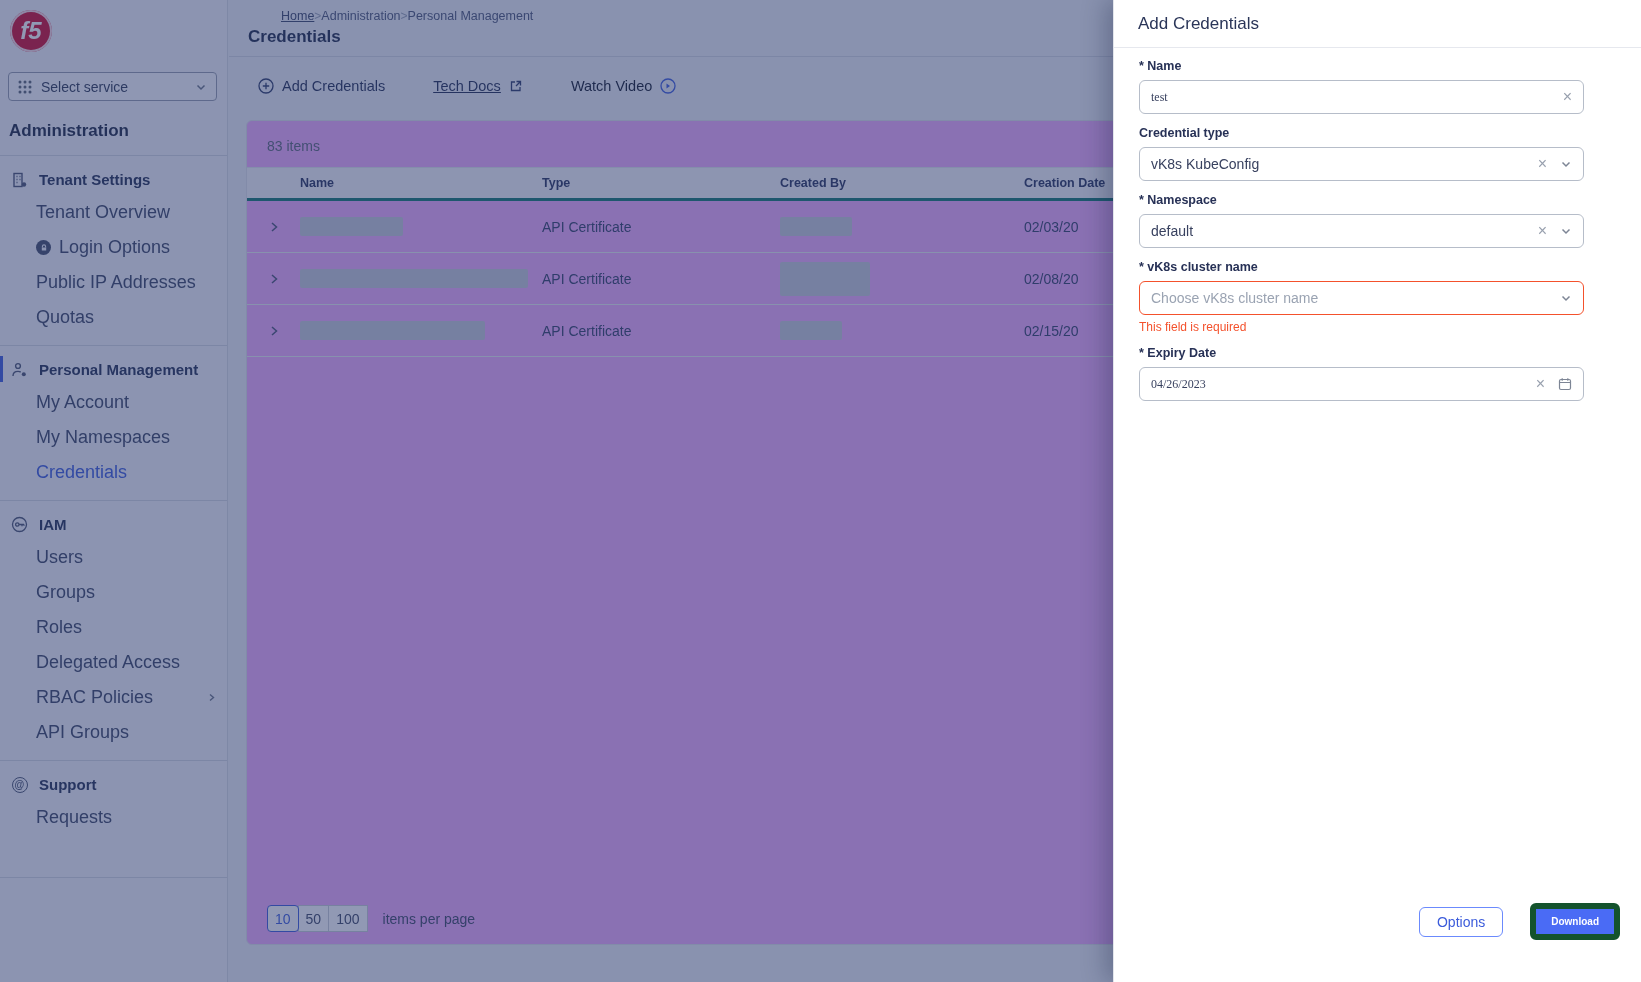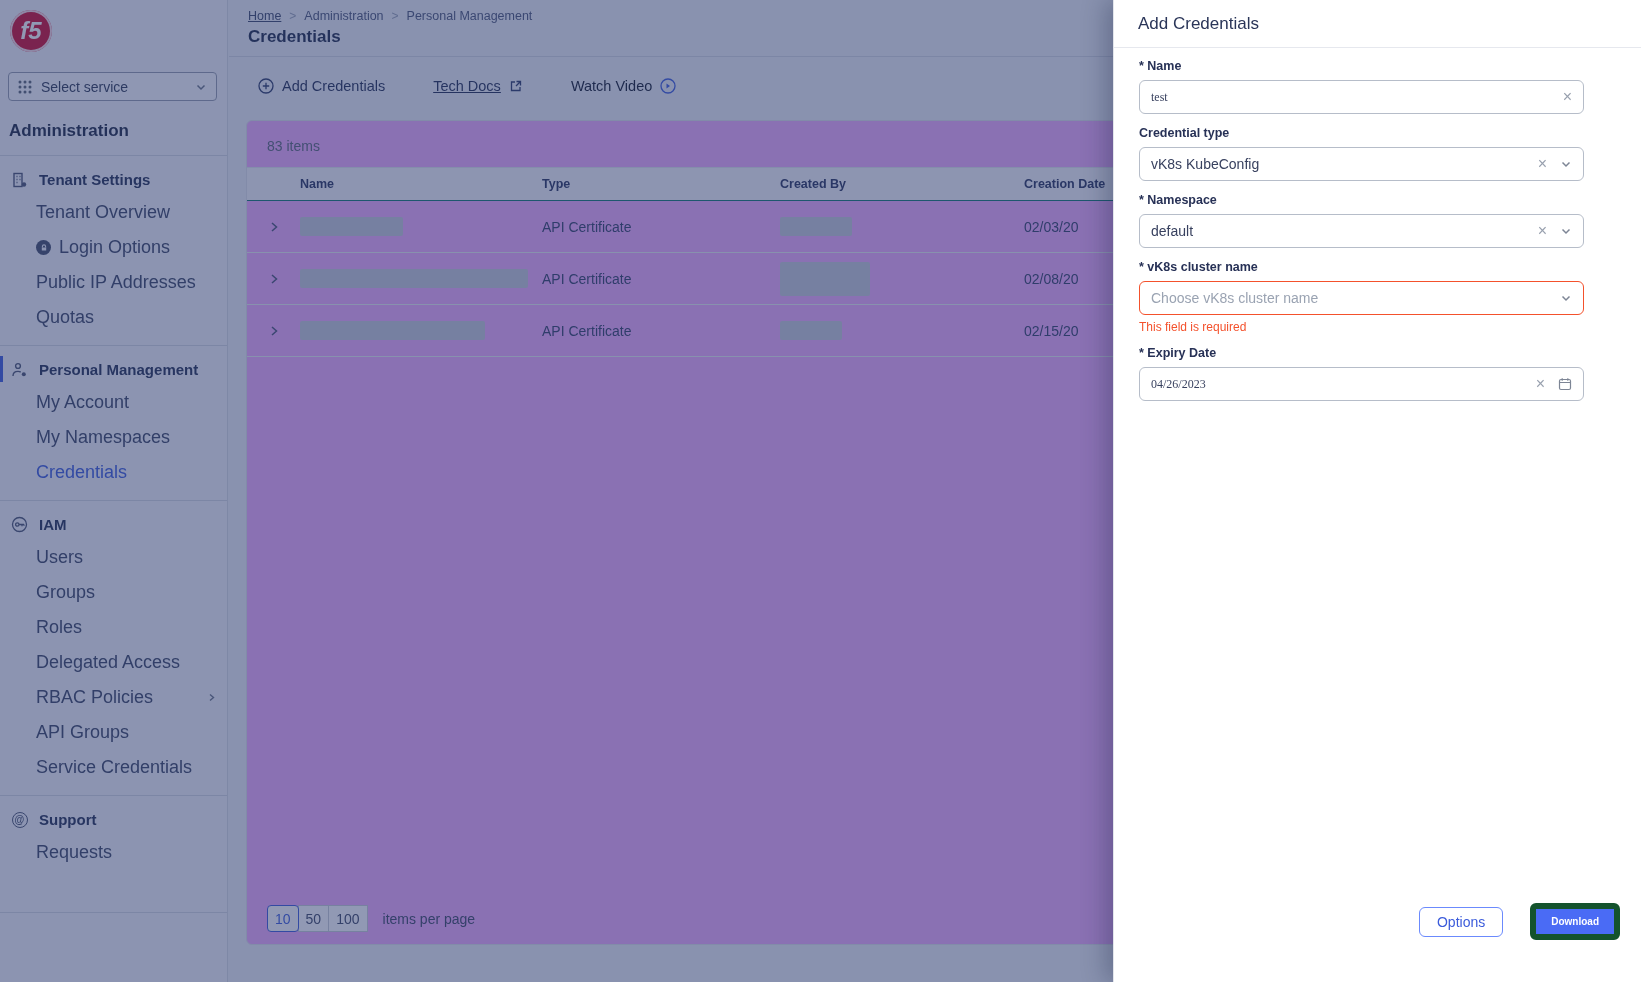--- a/index.html
+++ b/index.html
@@ -54,40 +54,40 @@
   .at-circle {
     width:16px; height:16px; border-radius:50%; border:1.5px solid #49536f;
     display:flex; align-items:center; justify-content:center;
     font-size:10px; color:#49536f; font-weight:bold;
   }
   .support-section { padding-bottom:42px; }
 
   
   .main { position:absolute; left:229px; top:0; right:0; height:100%; }
   .page-header { height:57px; border-bottom:1px solid #d3d7df; padding:9px 0 0 19px; }
-  .breadcrumb { display:flex; align-items:center; gap:8px; font-size:12.5px; color:#4a5576; }
+  .breadcrumb { display:flex; align-items:center; font-size:12.5px; color:#4a5576;margin-left:33px; }
   .breadcrumb .crumb-link { text-decoration:underline; cursor:pointer; color:#3a4668; }
   .breadcrumb .sep { color:#98a1b4; font-size:12px; }
   .page-title { margin-top:4px; font-size:17px; font-weight:bold; color:#1d2947; }
 
   .toolbar { display:flex; align-items:center; gap:48px; padding:21px 0 0 29px; }
   .tool-item { display:flex; align-items:center; gap:8px; font-size:14.5px; cursor:pointer; color:#1f2b50; }
   .tool-item .t-icon { display:flex; color:#2b3a66; }
   .tool-underline { text-decoration:underline; }
   .tool-blue { color:#0f172a; }
   .tool-blue .t-icon { color:#3b5bdb; }
 
   .table-card {
     position:absolute; left:17px; top:120px; width:1210px; height:825px;
     background:#f0abfc; border:1px solid #dfe2e9; border-radius:6px;
   }
   .items-count { padding:17px 20px 13px; font-size:14px; color:#5c6678; }
   .thead {
     display:flex; align-items:center; height:34px; background:#f6f7f9;
-    border-top:1px solid #e3e6ec; border-bottom:1px solid #0f766e;
+    border-top:1px solid #e3e6ec; border-bottom:3px solid #0f766e;
     font-size:12.5px; font-weight:bold; color:#28335c;
   }
   .col-exp { width:53px; }
   .col-name { width:242px; }
   .col-type { width:238px; }
   .col-by { width:232px; }
   .col-date { flex:1; padding-left:12px; }
   .trow { display:flex; align-items:center; height:52px; border-bottom:1px solid #eceef2; font-size:14px; color:#333f66; }
   .trow .col-exp { display:flex; justify-content:center; color:#4a5374; cursor:pointer; }
   .redacted { background:#c6cbd7; border-radius:2px; height:19px; }
@@ -258,23 +258,20 @@
       <span>RBAC Policies</span>
       <span class="right-chev">
         <svg width="11" height="11" viewBox="0 0 11 11" fill="none" stroke="currentColor" stroke-width="1.4">
             <path d="M4 2.5 L7.5 5.5 L4 8.5"></path>
           </svg>
       </span>
     </div>
     <div class="nav-item">
       <span>API Groups</span>
     </div>
-    <div class="nav-item">
-      <span>Service Credentials</span>
-    </div>
   </div>
 
   <div class="nav-section support-section">
     <div class="section-header">
       <span class="s-icon">
           <span class="at-circle">@</span>
         </span>
       <span>Support</span>
     </div>
     <div class="nav-item">

